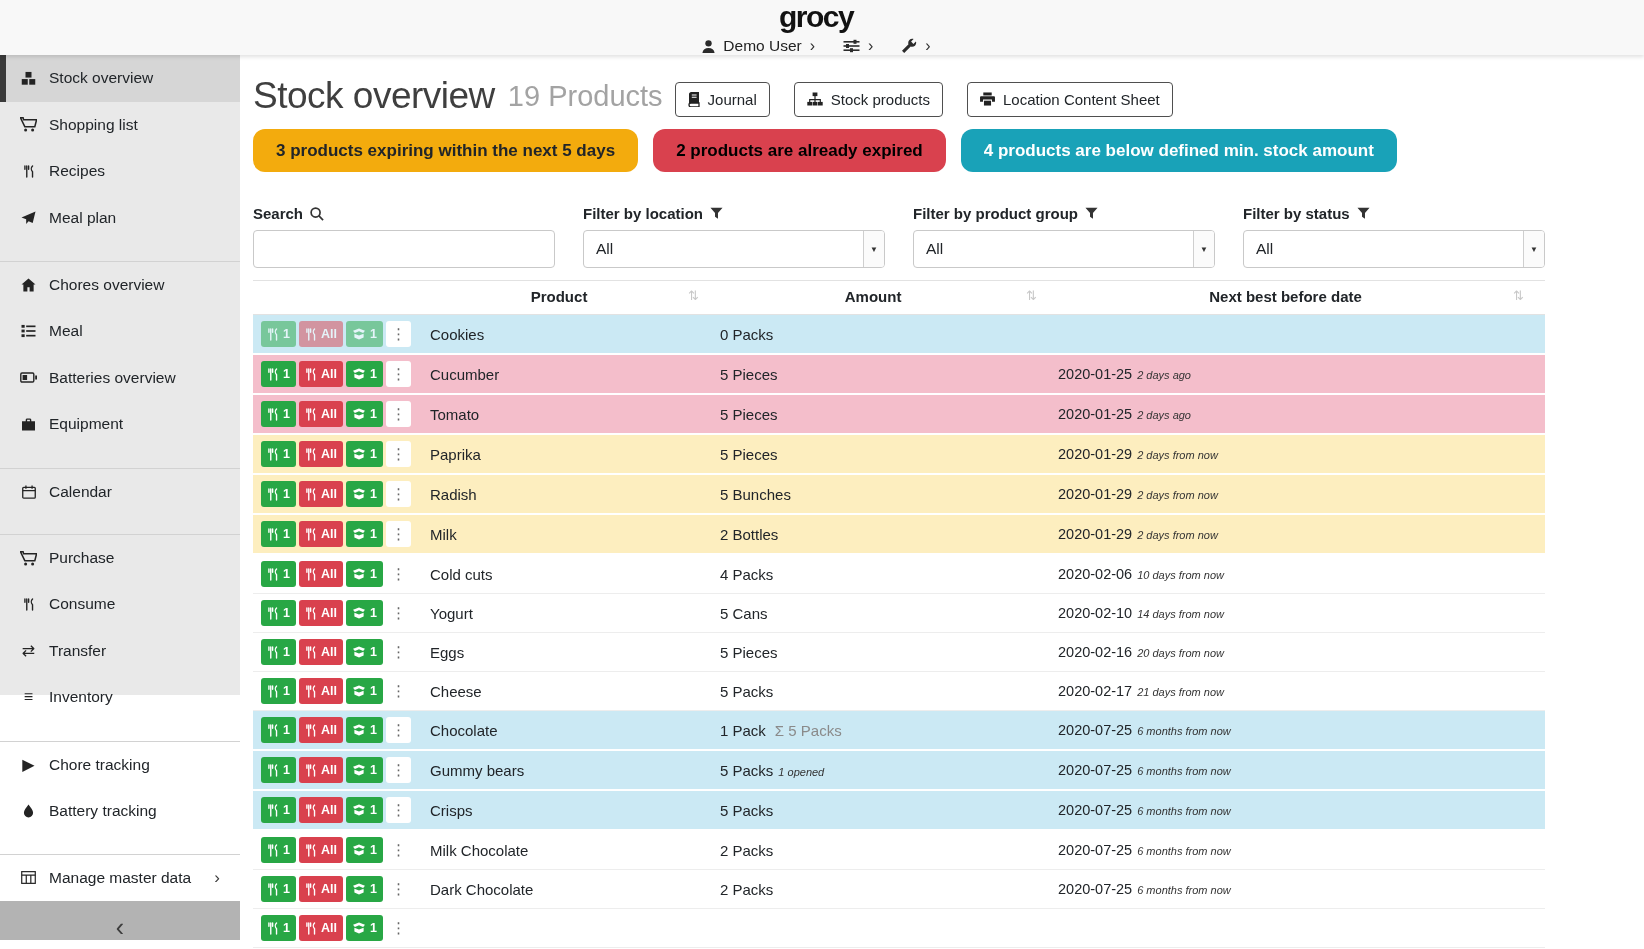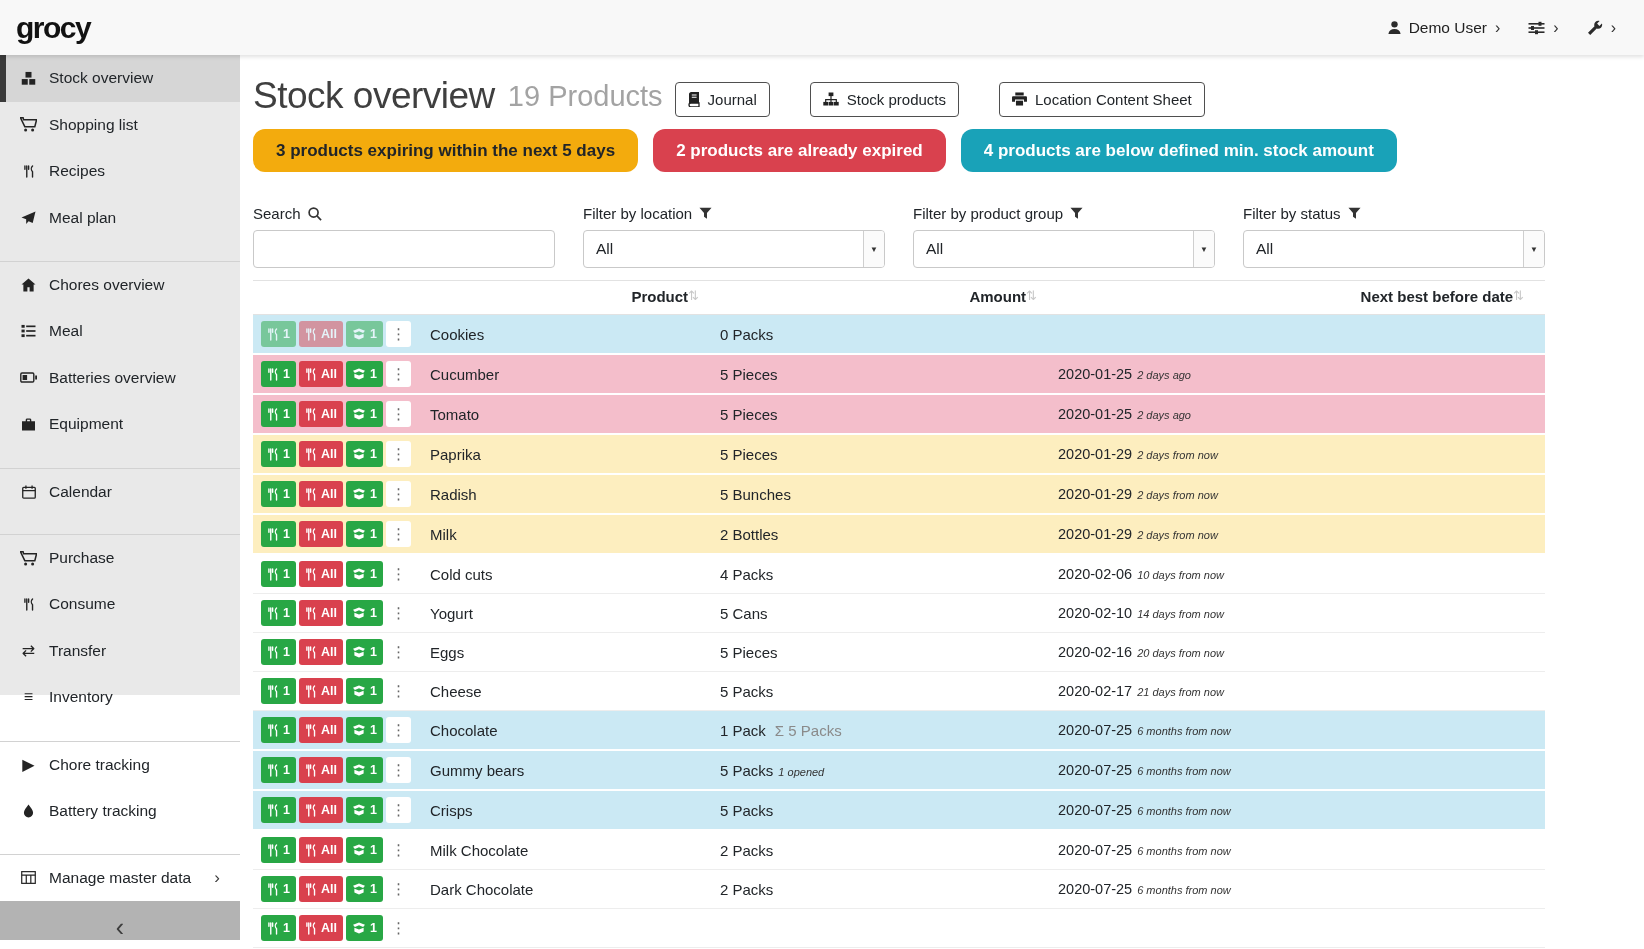--- a/index.html
+++ b/index.html
@@ -9,21 +9,21 @@
     background: #fff;
     color: #212529;
   }
   
   .topbar {
     height: 55px;
     background: var(--topbar-bg, #f8f8f8);
     display: flex; align-items: center; justify-content: space-between;
     padding: 0 28px 0 16px;
     box-shadow: 0 2px 4px rgba(0,0,0,.12);
-    position: relative; z-index: 5;
+    position: relative; z-index: 5; flex-direction: column;
   }
   .logo { font-size: 30px; font-weight: 800; letter-spacing: -1.5px; color: #121212; cursor: pointer; }
   .topbar-right { display: flex; align-items: center; gap: 28px; }
   .top-item { display: flex; align-items: center; gap: 7px; font-size: 15.5px; color: #222; cursor: pointer; }
   .top-item svg { display: block; color: #2b2b2b; }
   .chev { font-size: 16px; color: #333; margin-left: 1px; line-height: 1; }
   
   .layout { display: flex; height: 640px; }
   .sidebar { width: 240px; flex-shrink: 0; background: var(--sidebar-bg, #e9e9e9); display: flex; flex-direction: column; }
   .nav { flex: 1; }
@@ -41,57 +41,57 @@
     height: 96px; background: var(--footer-bg, #b3b3b3);
     display: flex; justify-content: center; align-items: flex-start;
     padding-top: 14px; font-size: 25px; color: #3d3d3d; cursor: pointer; line-height: 1;
   }
   
   .main { flex: 1; padding: 20px 0 0 13px; background: #fff; }
   .main-inner { width: 1292px; }
   .title-row { display: flex; align-items: center; }
   .page-title { font-size: 37px; font-weight: 500; color: #3f3f3f; letter-spacing: -0.5px; }
   .page-subtitle { font-size: 29px; color: #a3a3a3; margin-left: 13px; font-weight: 400; }
-  .toolbar { display: flex; gap: 40px; margin-left: 12px; margin-top: 6px; }
+  .toolbar { display: flex; gap: 24px; margin-left: 12px; margin-top: 6px; }
   .tbtn {
     display: inline-flex; align-items: center; gap: 8px;
     background: #fff; border: 1px solid #4f4f4f; border-radius: 4px;
     padding: 0 12px; height: 35px; font-size: 15px; color: #212529;
     font-family: inherit; cursor: pointer; white-space: nowrap;
   }
   .tbtn svg { display: block; color: #222; }
   .banners { display: flex; gap: 15px; margin-top: 12px; }
   .banner {
     height: 43px; display: flex; align-items: center;
     padding: 0 23px; border-radius: 12px;
     font-size: 17px; font-weight: 600; cursor: pointer; white-space: nowrap;
   }
   .banner.warning { background: var(--banner-warning, #f3ab0d); color: #212529; }
-  .banner.danger  { background: var(--banner-danger, #d9414e); color: #ffffff; }
+  .banner.danger  { background: var(--banner-danger, #d9414e); color: #000000; }
   .banner.info    { background: var(--banner-info, #19a2b8); color: #fff; }
   
   .filters { display: grid; grid-template-columns: repeat(4, 1fr); gap: 28px; margin-top: 33px; width: 1292px; }
-  .filter-label { font-size: 15px; color: #212529; display: flex; align-items: center; gap: 7px; }
+  .filter-label { font-size: 15px; color: #212529; display: flex; align-items: center; gap: 7px; font-weight: bold; }
   .filter-label svg { color: #333; display: block; }
   .finput, .fselect {
     margin-top: 8px; height: 38px; width: 100%;
     border: 1px solid #c9c9c9; border-radius: 4px; background: #fff;
   }
   .finput { padding: 0 10px; font-size: 15px; font-family: inherit; outline: none; }
   .fselect { display: flex; align-items: center; padding-left: 12px; font-size: 15.5px; cursor: pointer; overflow: hidden; }
   .fselect-value { flex: 1; }
   .fselect-arrow {
     width: 21px; align-self: stretch; display: flex; align-items: center; justify-content: center;
     font-size: 8px; color: #333; border-left: 1px solid #cfcfcf; background: #fbfbfb;
   }
   
   .table-wrap { margin-top: 12px; width: 1292px; }
   table { border-collapse: collapse; width: 100%; table-layout: fixed; }
   th {
-    text-align: right; font-size: 15px; font-weight: 700;
+    text-align: center; font-size: 15px; font-weight: 700;
     padding: 7px 8px 9px 0; color: #212529;
     border-top: 1px solid #e2e2e2; border-bottom: 1px solid #e2e2e2;
     cursor: pointer;
   }
   .sort { float: right; color: #c8c8c8; font-size: 13px; font-weight: 400; margin-right: 13px; }
   td { font-size: 15px; padding: 6px 8px 6px 0; border-bottom: 1px solid #ededed; height: 39px; vertical-align: middle; }
   tr.colored td { border-bottom: 2px solid #fff; }
   .cell-actions { padding-left: 8px; white-space: nowrap; }
   .abtn {
     display: inline-flex; align-items: center; gap: 4px; vertical-align: middle;

